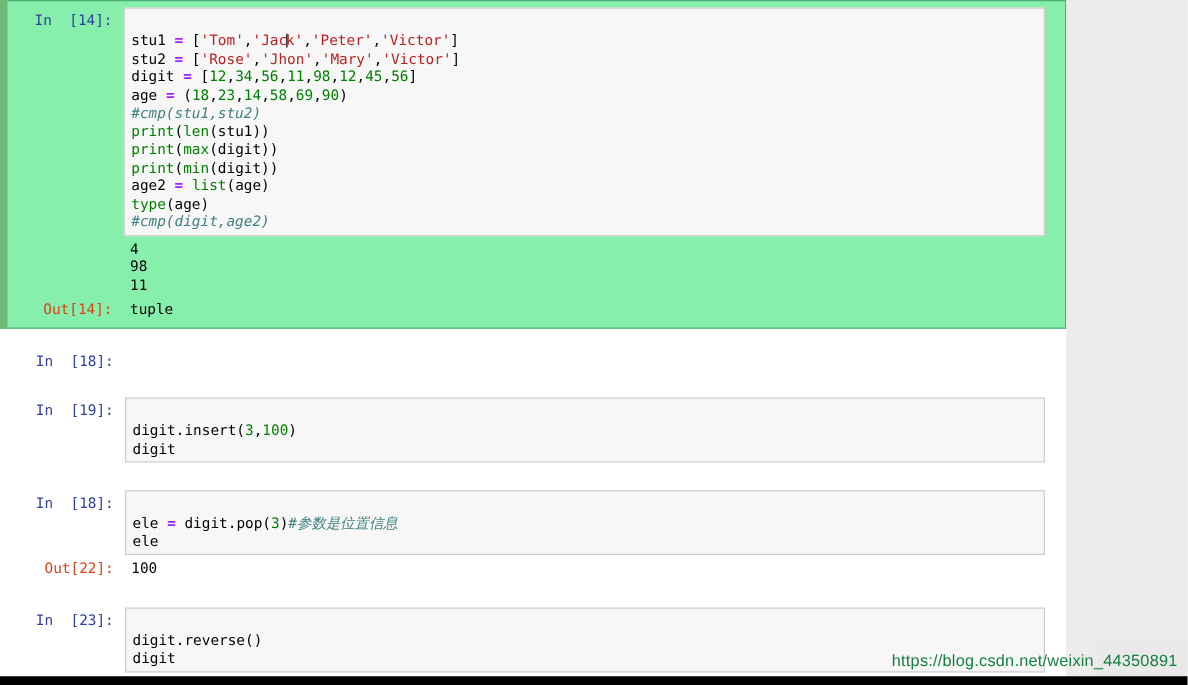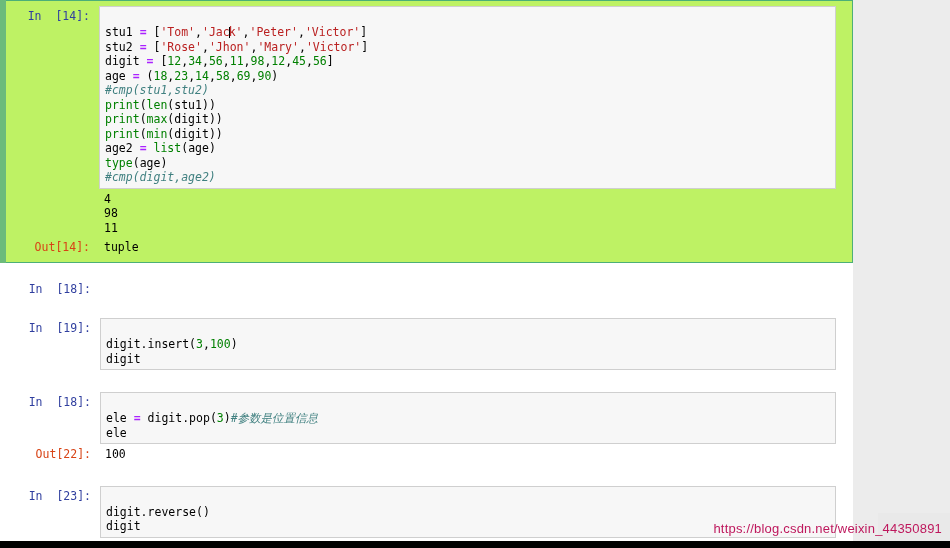--- a/index.html
+++ b/index.html
@@ -35,21 +35,21 @@
   .cell {
     position: relative;
     padding: 5px 8px 5px 8px;
     box-sizing: border-box;
     border: 1px solid transparent;
     margin: 0 0 0 0;
   }
   .cell.selected {
     border: 1px solid #4caf78;
     border-left: none;
-    background: #bef264;
+    background: #86efac;
   }
   .cell.selected .sel-bar {
     position: absolute;
     left: 0px;
     top: -1px;
     bottom: -1px;
     width: 6px;
     background: #6cbb7b;
   }
   .cell:not(.selected) .sel-bar { display: none; }
@@ -121,21 +121,21 @@
 
   .spacer-sm { height: 10px; }
 
   
   #watermark {
     position: absolute;
     right: 8px;
     bottom: 12px;
     font-family: "Liberation Sans", sans-serif;
     font-size: 13px;
-    color: #be185d;
+    color: #15803d;
     letter-spacing: .2px;
     white-space: nowrap;
     pointer-events: none;
   }
   #watermark-shade {
     position: absolute;
     right: 0px;
     bottom: 7px;
     width: 72px;
     height: 28px;

